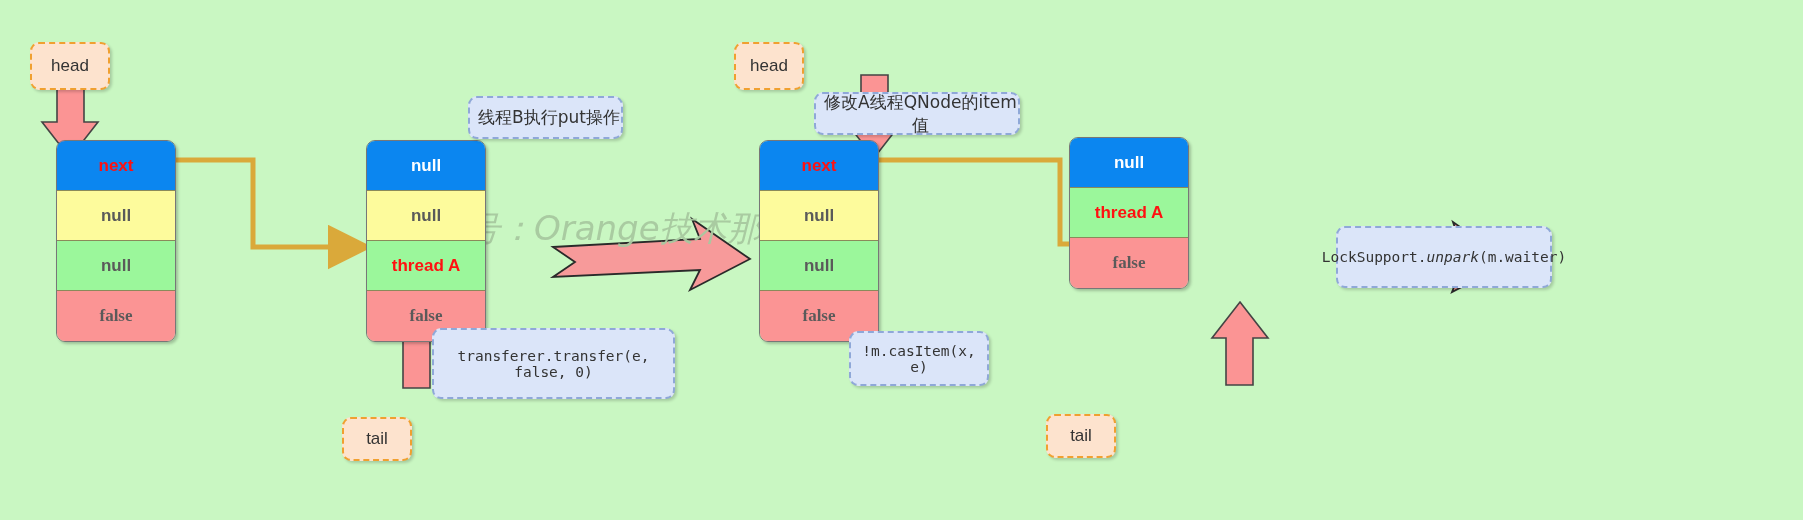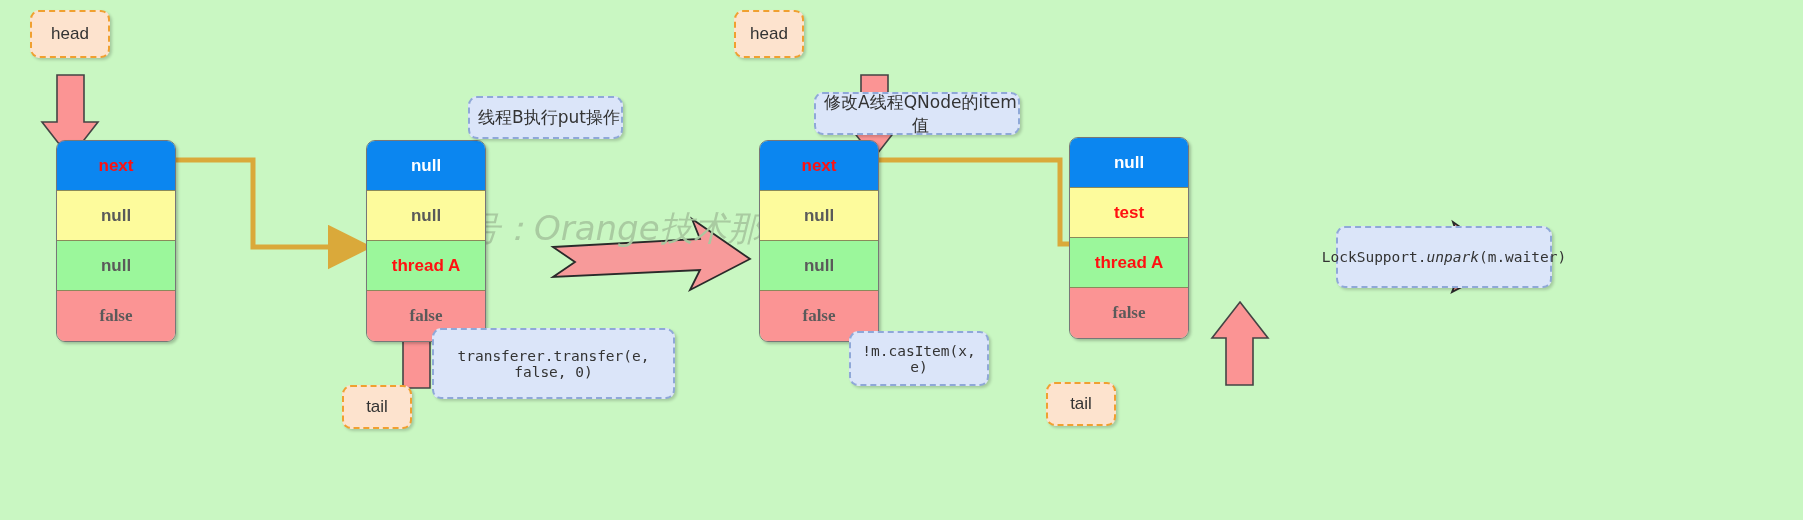--- a/index.html
+++ b/index.html
@@ -46,20 +46,21 @@
     position:absolute;
     background:#fde3ce;
     border:2px dashed #f0a030;
     border-radius:9px;
     text-align:center;
     font-size:17px;
     color:#333;
     display:flex;align-items:center;justify-content:center;
     box-shadow:2px 2px 3px rgba(0,0,0,0.18);
     box-sizing:border-box;
+    margin-top:32px;
   }
 
   
   .note{
     position:absolute;
     background:#dbe5f9;
     border:2px dashed #8fa8d8;
     border-radius:9px;
     display:flex;align-items:center;justify-content:center;
     color:#333;
@@ -153,21 +154,20 @@
 
   <div class="node" style="left:718px;top:140px;">
     <div class="cell c-blue t-red">next</div>
     <div class="cell c-yellow t-gray">null</div>
     <div class="cell c-green t-gray">null</div>
     <div class="cell c-red t-gray">false</div>
   </div>
 
   <div class="node" style="left:1028px;top:137px;">
     <div class="cell c-blue t-white">null</div>
-    <div class="cell c-yellow t-red">test</div>
     <div class="cell c-green t-red">thread A</div>
     <div class="cell c-red t-gray">false</div>
   </div>
 
   <div class="tag" style="left:1046px;top:382px;width:70px;height:44px;">
     <span>tail</span>
   </div>
 
   <div class="note cn" style="left:814px;top:92px;width:206px;height:43px;">
     <span>修改A线程QNode的item值</span>

